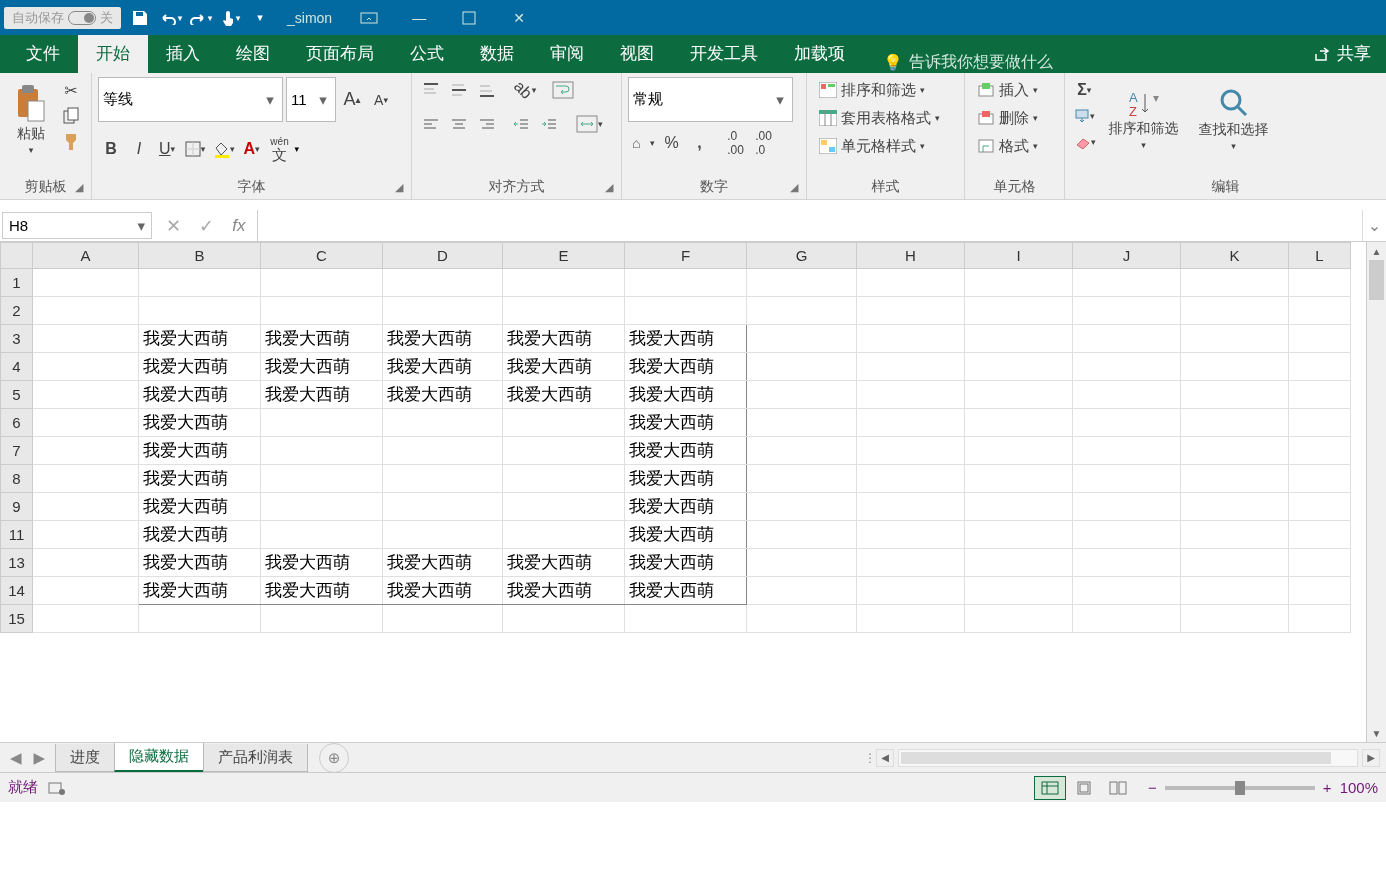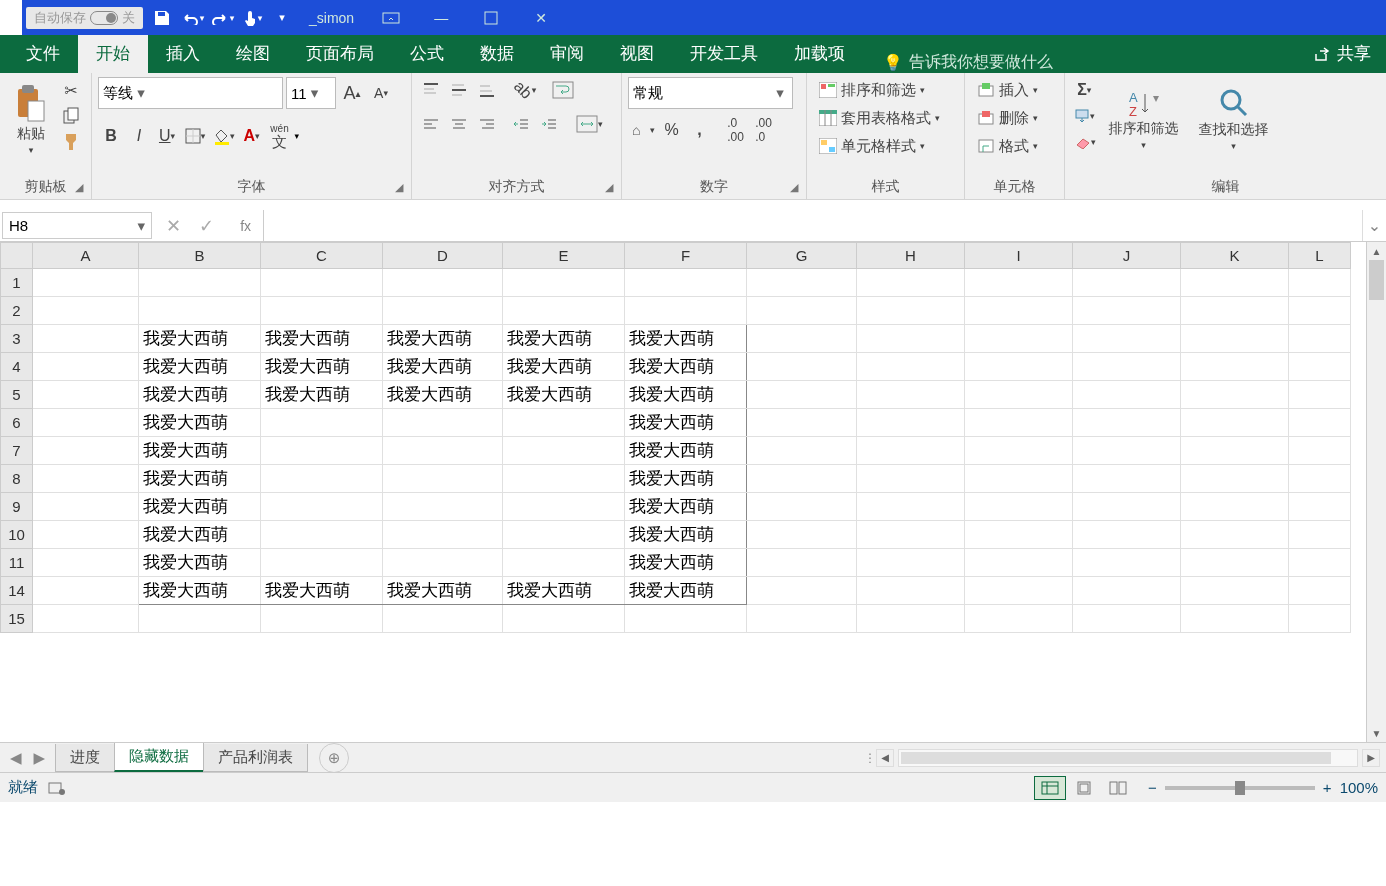--- a/index.html
+++ b/index.html
@@ -1,19 +1,19 @@
 <!DOCTYPE html>
 <html><head>
 <meta charset="utf-8">
 <style>
 * { margin: 0; padding: 0; box-sizing: border-box; font-family: "Microsoft YaHei", "Segoe UI", sans-serif; }
 body { background: #fff; overflow: hidden; width: 1386px; height: 886px; }
 
 
-.title-bar { height: 35px; background: #1d4ed8; display: flex; align-items: center; color: #a0d0b8; font-size: 14px; position: relative; margin-left: 22px; }
+.title-bar { height: 35px; background: #0369a1; display: flex; align-items: center; color: #a0d0b8; font-size: 14px; position: relative; }
 .autosave { padding: 0 8px; font-size: 13px; color: #999; background: #e8e8e8; margin: 0 4px; border-radius: 2px; height: 22px; display: flex; align-items: center; gap: 4px; }
 .autosave-toggle { width: 28px; height: 14px; border: 1px solid #888; border-radius: 7px; position: relative; display: inline-block; }
 .autosave-toggle::after { content: ''; position: absolute; right: 1px; top: 1px; width: 10px; height: 10px; background: #888; border-radius: 50%; }
 .qat-icon { width: 30px; height: 35px; display: flex; align-items: center; justify-content: center; color: #fff; cursor: pointer; }
 .title-text { flex: 1; text-align: center; color: #d0e8dc; font-size: 15px; }
 .user-name { padding: 0 12px; color: #d0e8dc; }
 .win-controls { display: flex; }
 .win-btn { width: 50px; height: 35px; display: flex; align-items: center; justify-content: center; color: #d0e8dc; cursor: pointer; }
 
 
@@ -27,33 +27,33 @@
 .ribbon { height: 127px; background: #f0f0f0; border-bottom: 1px solid #d4d4d4; display: flex; }
 .rgroup { border-right: 1px solid #d4d4d4; padding: 4px 6px 0; display: flex; flex-direction: column; position: relative; }
 .rgroup-body { flex: 1; display: flex; align-items: flex-start; gap: 2px; }
 .rgroup-label { text-align: center; font-size: 14px; color: #555; padding: 3px 0; position: relative; }
 .dlauncher { position: absolute; right: 2px; bottom: 4px; width: 14px; height: 14px; font-size: 11px; color: #777; cursor: pointer; }
 .rbtn { min-width: 26px; height: 26px; display: flex; align-items: center; justify-content: center; cursor: pointer; color: #444; padding: 2px; }
 .rbtn-lg { width: 50px; height: 84px; flex-direction: column; font-size: 14px; gap: 2px; text-align: center; }
 .rbtn-md { flex-direction: row; font-size: 15px; gap: 4px; padding: 2px 6px; height: 26px; width: auto; }
 .vstack { display: flex; flex-direction: column; }
 .hstack { display: flex; flex-direction: row; align-items: center; }
-.combo { height: 32px; border: 1px solid #bbb; background: #fff; display: flex; align-items: center; padding: 0 4px; font-size: 15px; }
+.combo { height: 45px; border: 1px solid #bbb; background: #fff; display: flex; align-items: center; padding: 0 4px; font-size: 15px; justify-content: space-between; }
 .combo-dd { width: 16px; text-align: center; color: #666; cursor: pointer; }
 .font-combo { width: 185px; }
 .size-combo { width: 50px; }
 .num-combo { width: 165px; }
 
 
 .formula-bar { height: 32px; border-bottom: 1px solid #ccc; display: flex; align-items: stretch; background: #fff; margin-top: 10px; }
 .name-box { width: 150px; border: 1px solid #ccc; display: flex; align-items: center; padding: 0 6px; font-size: 15px; background: #fff; margin: 2px; }
 .name-dd { margin-left: auto; color: #666; }
 .fb-btns { display: flex; align-items: center; gap: 18px; padding: 0 12px; border-right: 1px solid #ccc; }
 .fb-btn { color: #aaa; font-size: 18px; cursor: pointer; }
-.fx { color: #888; font-size: 14px; margin-left: 8px; }
+.fx { font-style: italic; color: #888; font-size: 17px; }
 .formula-input { flex: 1; padding: 0 8px; display: flex; align-items: center; }
 .fb-expand { width: 24px; display: flex; align-items: center; justify-content: center; color: #888; border-left: 1px solid #ddd; }
 
 
 .sheet-area { position: relative; height: 500px; display: flex; }
 .grid-wrap { flex: 1; overflow: hidden; position: relative; }
 table.grid { border-collapse: collapse; table-layout: fixed; }
 .col-header th { background: #e8e8e8; border: 1px solid #ccc; font-weight: normal; font-size: 15px; color: #333; height: 26px; text-align: center; }
 .row-header { background: #e8e8e8; border: 1px solid #ccc; font-size: 15px; color: #333; text-align: center; width: 32px; }
 td.cell { border: 1px solid #e0e0e0; height: 28px; font-size: 17px; padding: 0 4px; white-space: nowrap; overflow: hidden; background: #fff; }
@@ -75,21 +75,21 @@
 .sheet-tab { padding: 4px 14px; border: 1px solid #bbb; border-top: none; background: #e8e8e8; cursor: pointer; color: #444; margin-right: -1px; }
 .sheet-tab.active { background: #fff; color: #0c6b3f; border-bottom: 2px solid #0c6b3f; }
 .new-sheet { width: 30px; height: 30px; display: flex; align-items: center; justify-content: center; border: 1px solid #ccc; border-radius: 50%; margin-left: 12px; color: #888; cursor: pointer; }
 .hscroll-area { flex: 1; display: flex; align-items: center; justify-content: flex-end; padding: 0 6px; gap: 4px; }
 .hscroll-track { width: 460px; height: 18px; background: #f8f8f8; border: 1px solid #ddd; position: relative; }
 .hscroll-thumb { position: absolute; left: 2px; top: 2px; bottom: 2px; width: 430px; background: #ddd; }
 .hscroll-btn { width: 18px; height: 18px; border: 1px solid #ddd; display: flex; align-items: center; justify-content: center; font-size: 10px; color: #666; }
 .split-handle { width: 8px; color: #888; font-size: 12px; }
 
 
-.status-bar { height: 30px; border-top: 1px solid #ccc; display: flex; align-items: center; background: #f0f0f0; font-size: 15px; padding: 0 8px; color: #0c4a6e; }
+.status-bar { height: 30px; border-top: 1px solid #ccc; display: flex; align-items: center; background: #f0f0f0; font-size: 15px; padding: 0 8px; color: #701a75; }
 .status-bar .spacer { flex: 1; }
 .view-btns { display: flex; gap: 2px; }
 .view-btn { width: 32px; height: 24px; display: flex; align-items: center; justify-content: center; border: 1px solid transparent; cursor: pointer; }
 .view-btn.active { background: #d8e8d8; border-color: #0c6b3f; }
 .zoom { display: flex; align-items: center; gap: 8px; margin-left: 14px; }
 .zoom-slider { width: 150px; height: 4px; background: #bbb; position: relative; }
 .zoom-thumb { position: absolute; left: 50%; top: -5px; width: 10px; height: 14px; background: #888; transform: translateX(-50%); }
 
 svg { display: block; }
 </style>
@@ -677,41 +677,41 @@
             <td class="cell col-E"></td>
             <td class="cell range-border-r col-F">我爱大西萌</td>
             <td class="cell col-G"></td>
             <td class="cell col-H"></td>
             <td class="cell col-I"></td>
             <td class="cell col-J"></td>
             <td class="cell col-K"></td>
             <td class="cell col-L"></td>
           </tr>
           <tr>
-            <td class="row-header">10</td>
+            <td class="row-header">11</td>
             <td class="cell col-A"></td>
             <td class="cell range-border-l col-B">我爱大西萌</td>
             <td class="cell col-C"></td>
             <td class="cell col-D"></td>
             <td class="cell col-E"></td>
             <td class="cell range-border-r col-F">我爱大西萌</td>
             <td class="cell col-G"></td>
             <td class="cell col-H"></td>
             <td class="cell col-I"></td>
             <td class="cell col-J"></td>
             <td class="cell col-K"></td>
             <td class="cell col-L"></td>
           </tr>
           <tr>
-            <td class="row-header">11</td>
+            <td class="row-header">13</td>
             <td class="cell col-A"></td>
             <td class="cell range-border-l col-B">我爱大西萌</td>
-            <td class="cell col-C"></td>
-            <td class="cell col-D"></td>
-            <td class="cell col-E"></td>
+            <td class="cell col-C">我爱大西萌</td>
+            <td class="cell col-D">我爱大西萌</td>
+            <td class="cell col-E">我爱大西萌</td>
             <td class="cell range-border-r col-F">我爱大西萌</td>
             <td class="cell col-G"></td>
             <td class="cell col-H"></td>
             <td class="cell col-I"></td>
             <td class="cell col-J"></td>
             <td class="cell col-K"></td>
             <td class="cell col-L"></td>
           </tr>
           <tr>
             <td class="row-header">14</td>

